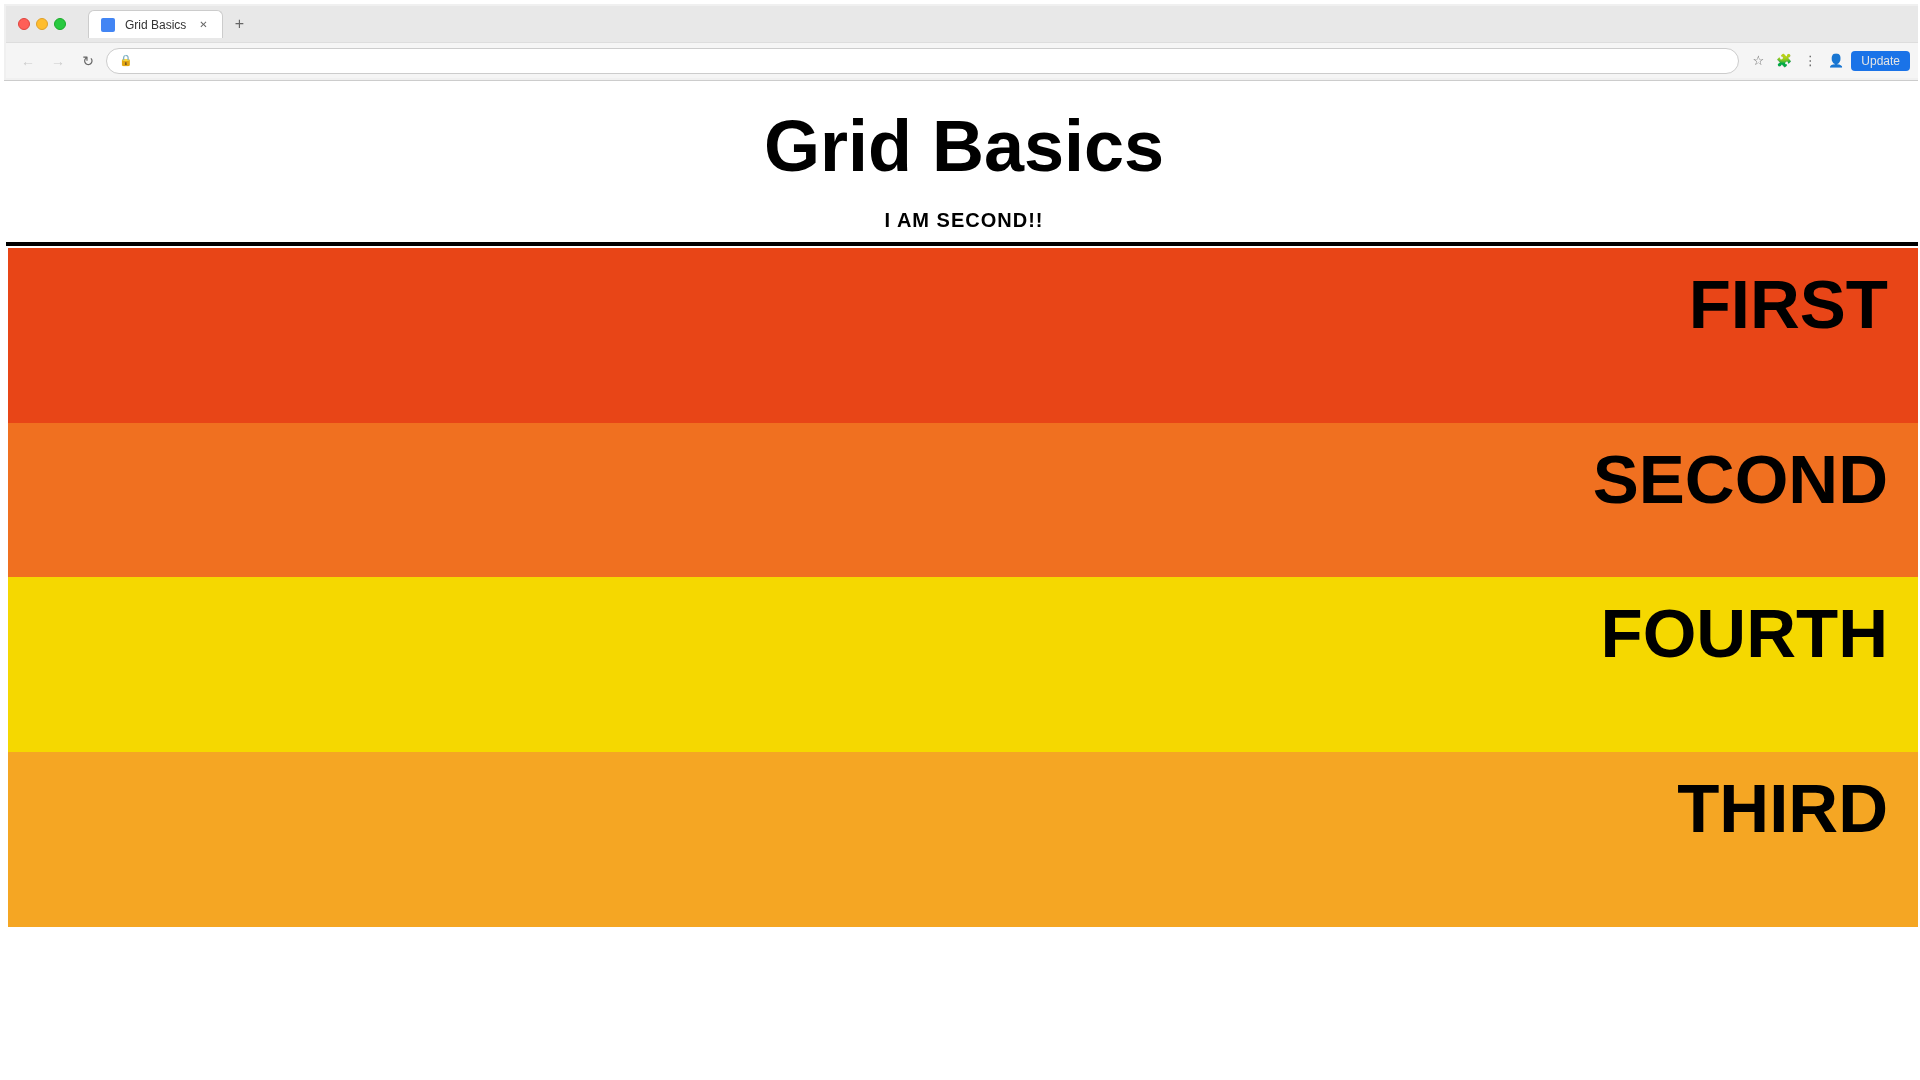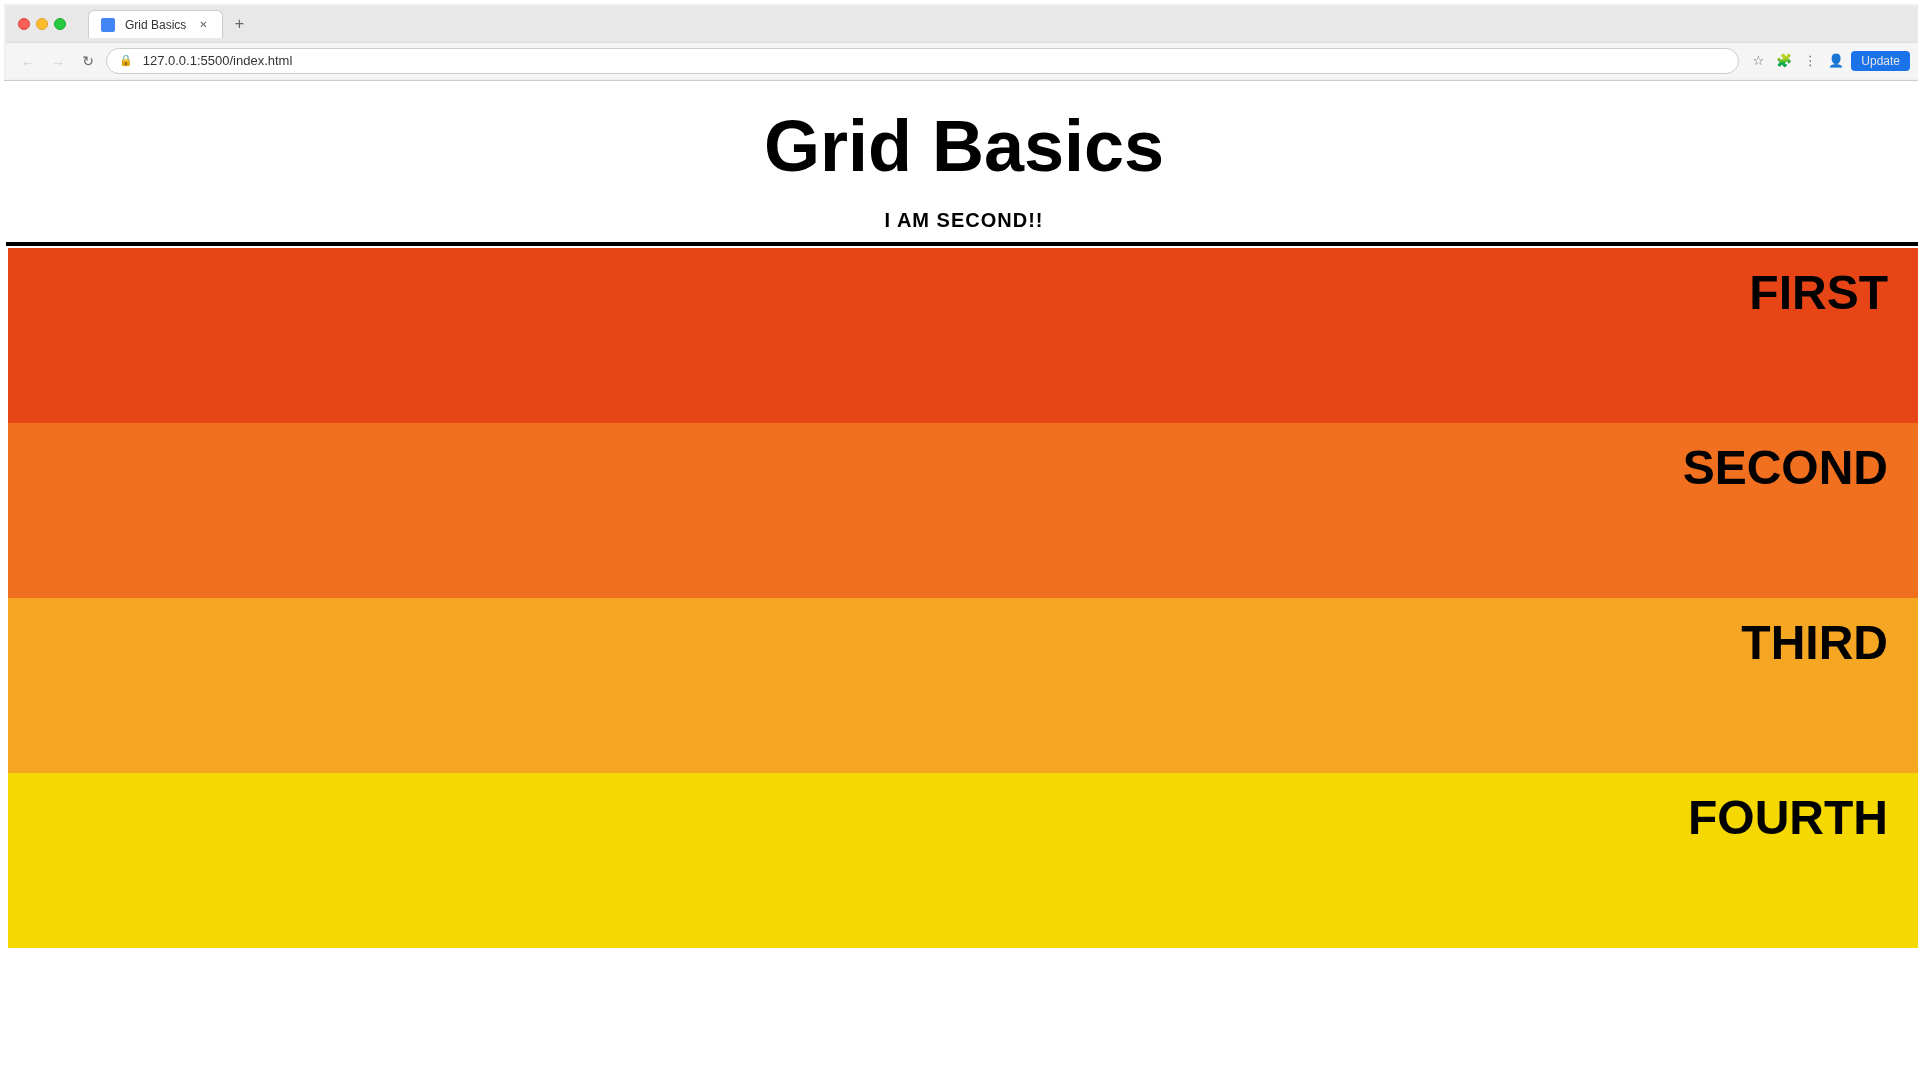--- a/index.html
+++ b/index.html
@@ -209,34 +209,34 @@
       width: 100%;
       border-top: 4px solid #000;
     }
 
     .grid-item {
       width: 100%;
       display: flex;
       align-items: flex-start;
       justify-content: flex-end;
       padding: 15px 30px 0 0;
-      font-size: 48px;
+      font-size: 69px;
       font-weight: 900;
       font-family: Arial Black, Arial, sans-serif;
       color: #000;
     }
 
     .grid-item.first {
       background: #e84517;
       height: 175px;
     }
 
     .grid-item.second {
       background: #f07020;
-      height: 175px;
+      height: 154px;
     }
 
     .grid-item.third {
       background: #f5a623;
       height: 175px;
     }
 
     .grid-item.fourth {
       background: #f5d800;
       height: 175px;
@@ -262,21 +262,20 @@
       <div class="new-tab-btn">+</div>
     </div>
   </div>
 
   <div class="browser-toolbar">
     <div class="nav-btn disabled">←</div>
     <div class="nav-btn disabled">→</div>
     <div class="nav-btn">↻</div>
     <div class="address-bar">
       <span class="lock-icon">🔒</span>
-      <span class="url-text">127.0.0.1:5500/index.html</span>
     </div>
     <div class="toolbar-right">
       <div class="toolbar-btn">☆</div>
       <div class="toolbar-btn">🧩</div>
       <div class="toolbar-btn">⋮</div>
       <div class="toolbar-btn">👤</div>
       <button class="update-btn">Update</button>
     </div>
   </div>
 </div>
@@ -288,20 +287,20 @@
 
   <div class="inline-text">I AM SECOND!!</div>
 
   <div class="grid-container">
     <div class="grid-item first">
       <span>FIRST</span>
     </div>
     <div class="grid-item second">
       <span>SECOND</span>
     </div>
+    <div class="grid-item fourth">
+      <span>FOURTH</span>
+    </div>
     <div class="grid-item third">
       <span>THIRD</span>
     </div>
-    <div class="grid-item fourth">
-      <span>FOURTH</span>
-    </div>
   </div>
 </div>
 
 </body></html>

